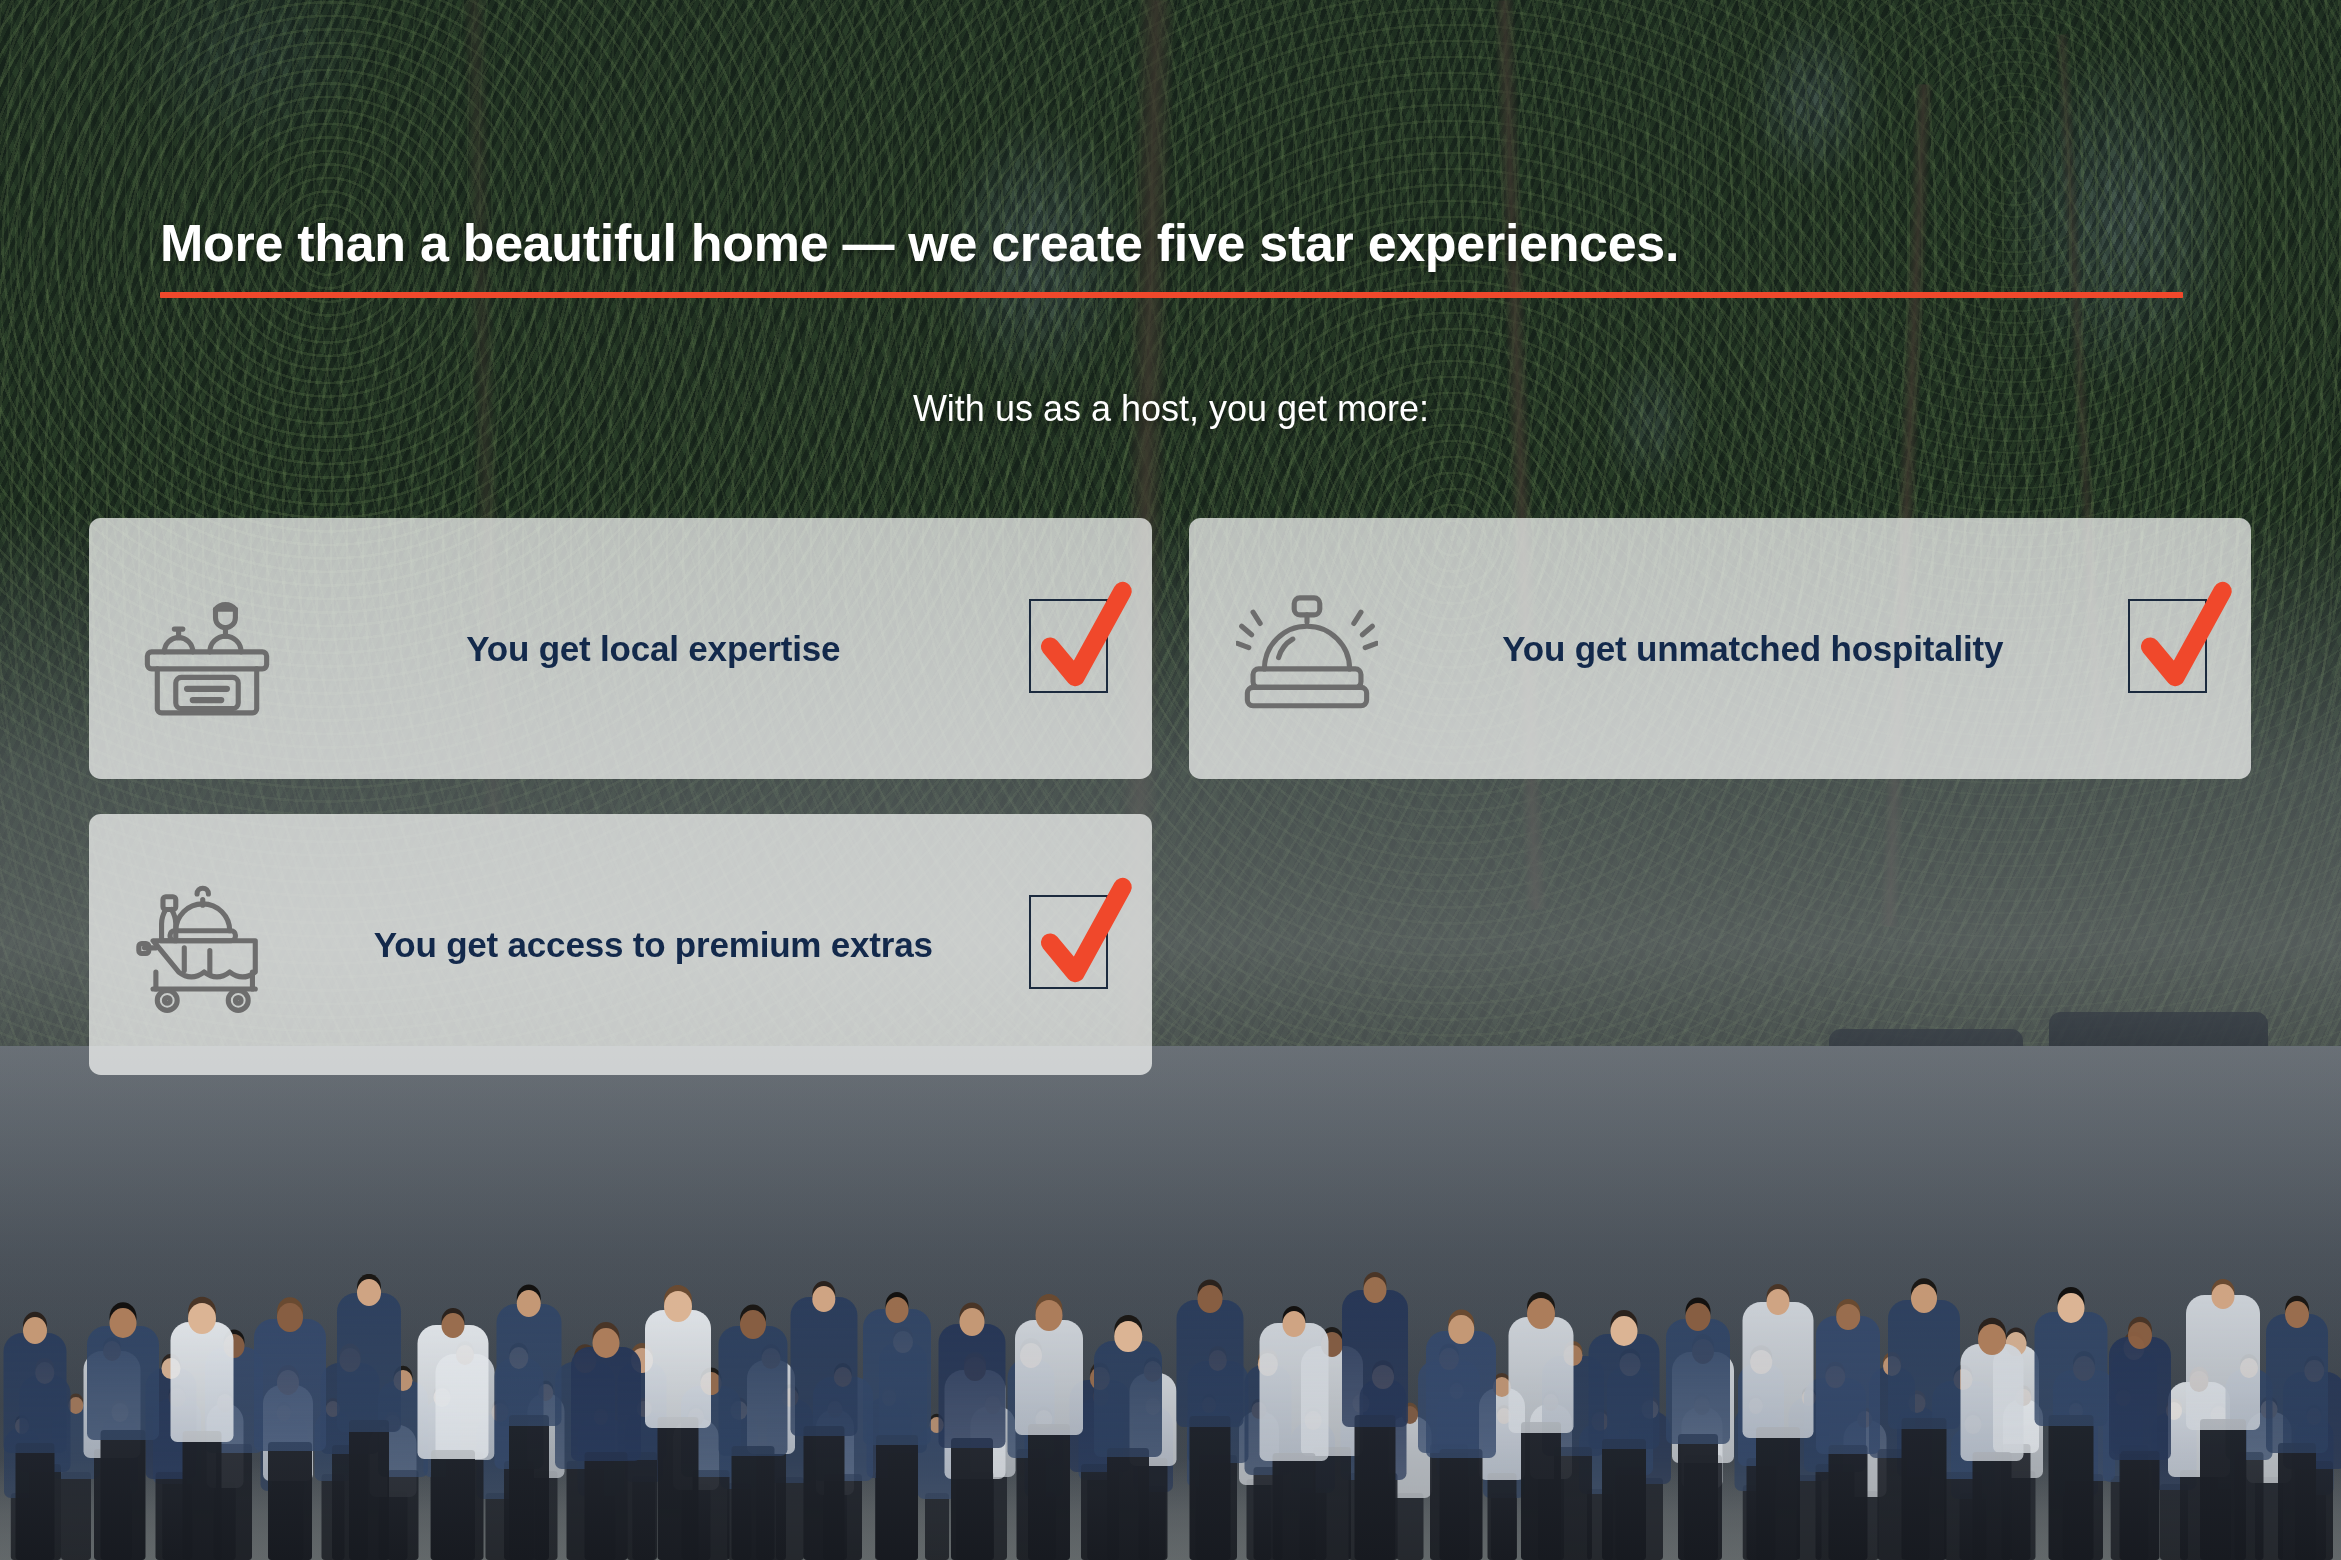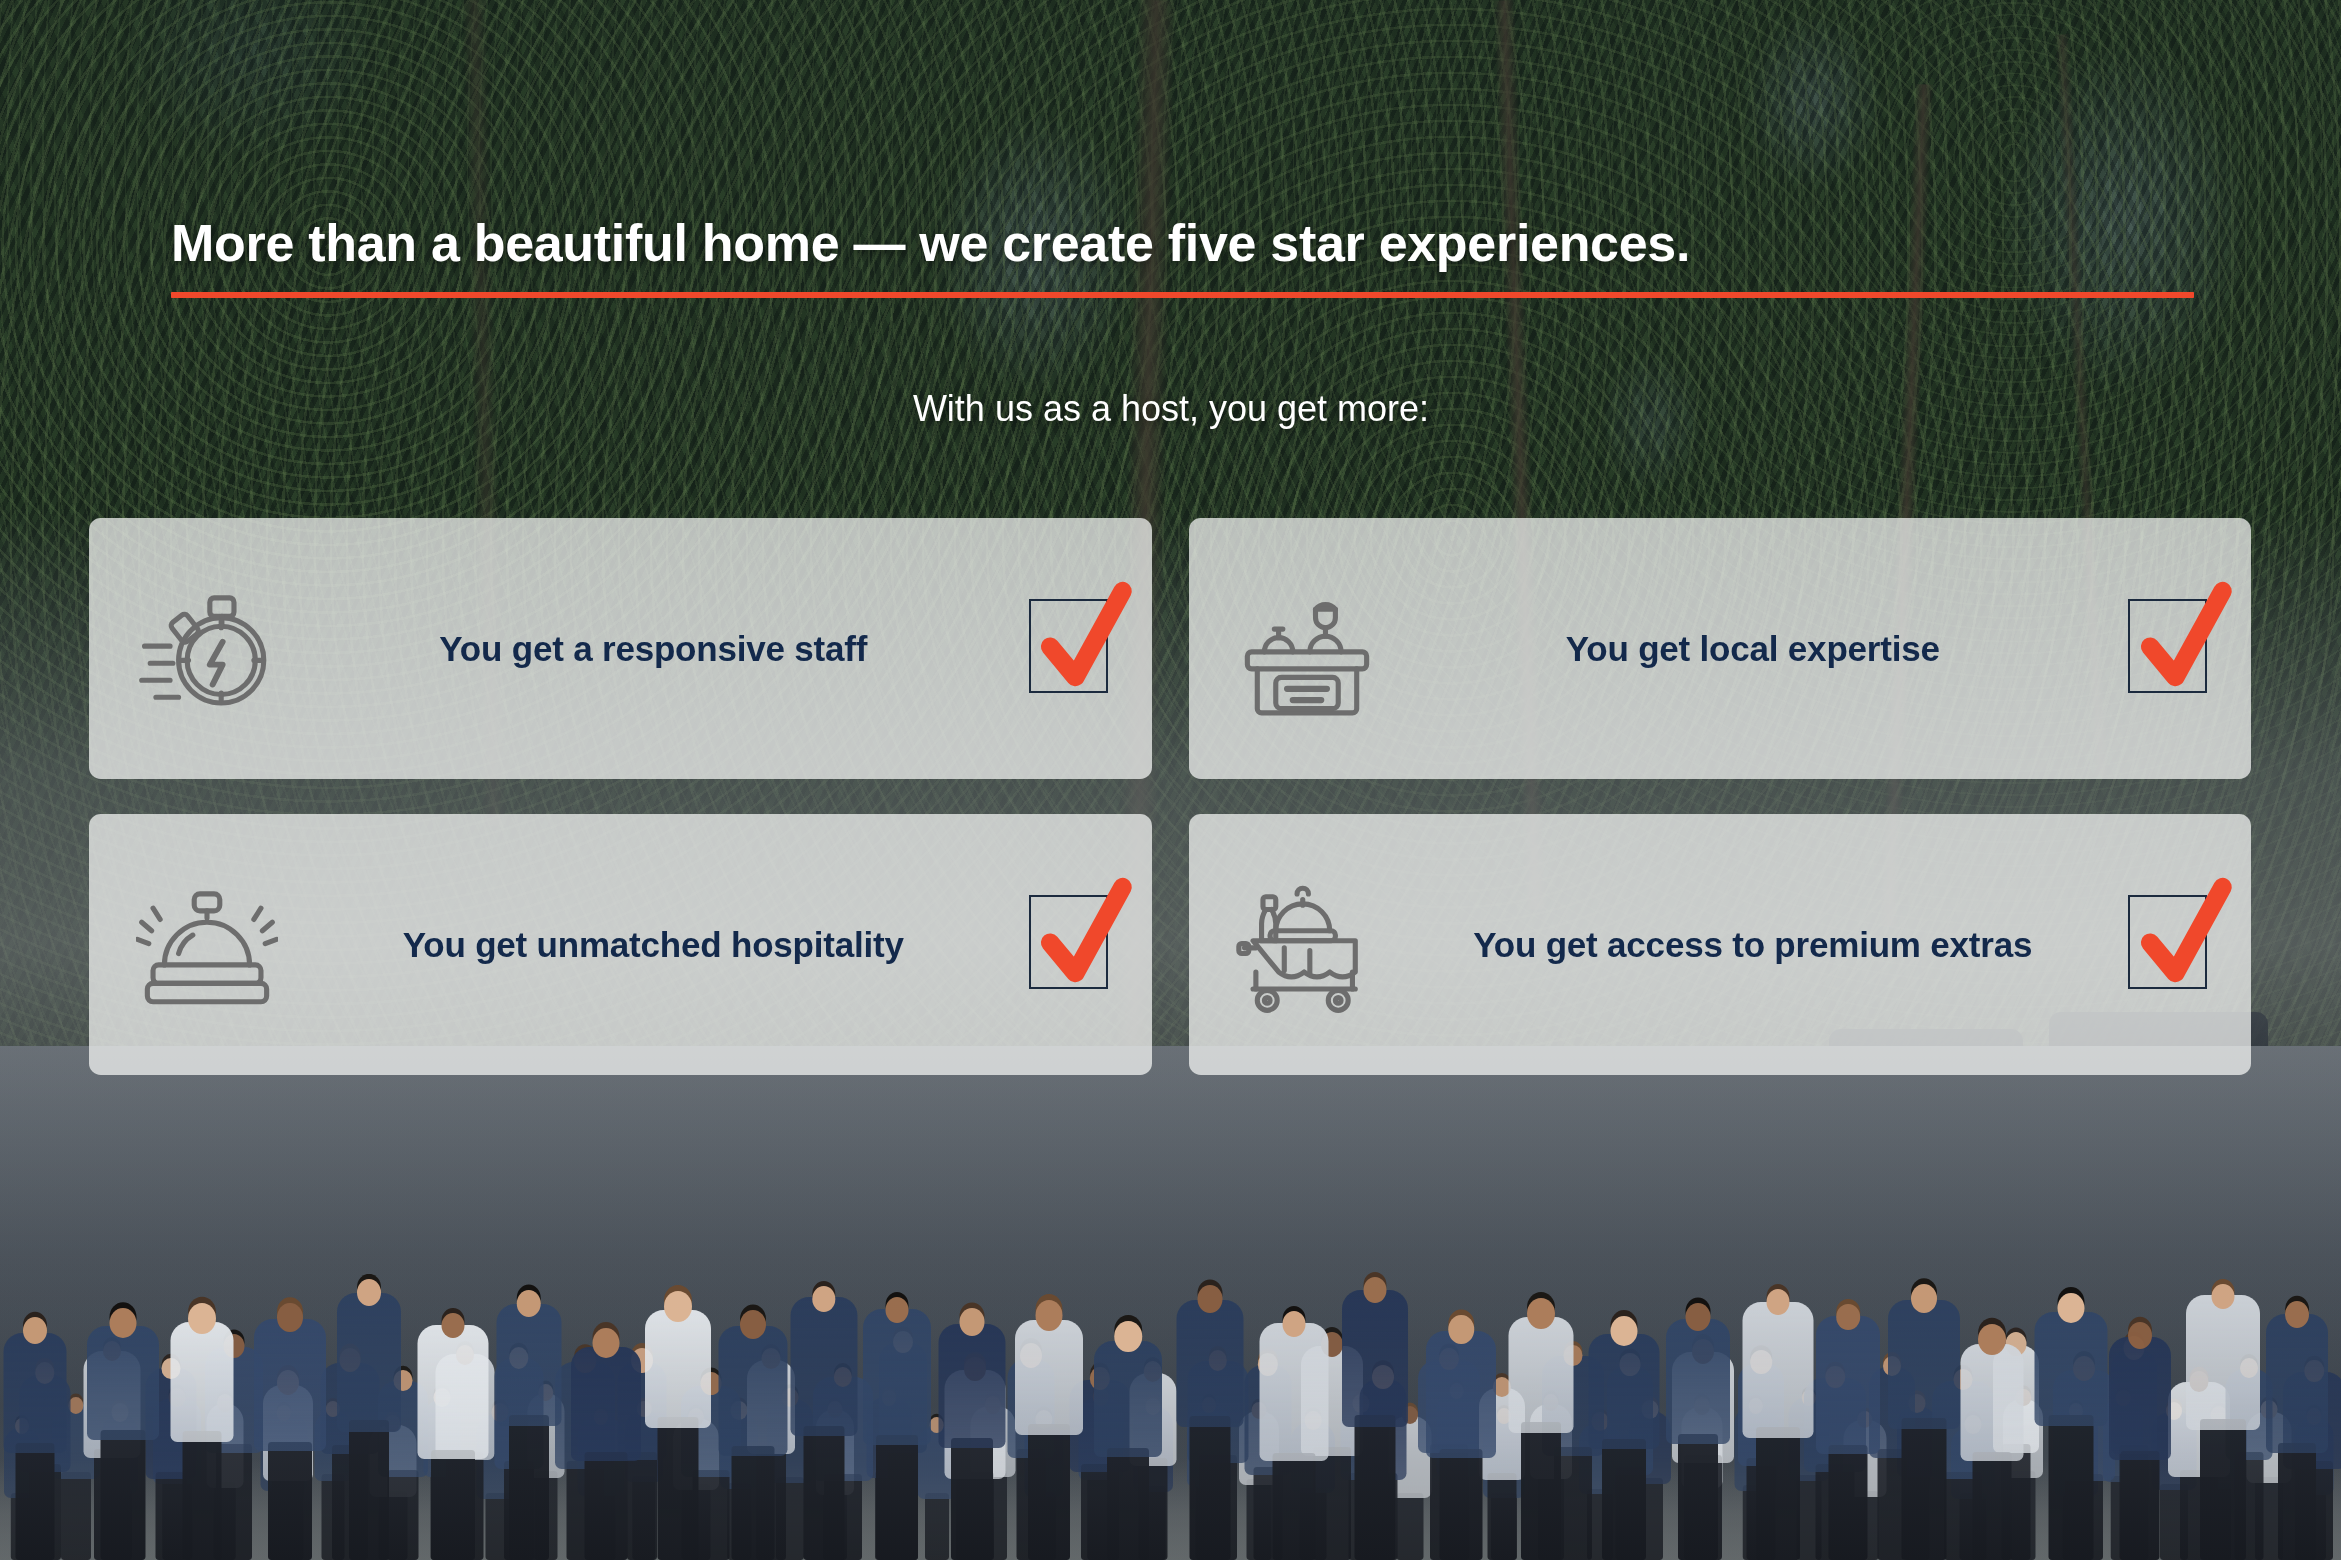--- a/index.html
+++ b/index.html
@@ -74,21 +74,21 @@
   .crowd-haze { position:absolute; inset:0; background:linear-gradient(180deg,rgba(150,156,162,.35),rgba(70,76,84,.15) 40%,rgba(60,66,74,.30)); }
   .ground { position:absolute; left:0; right:0; bottom:0; height:101px;
     background:linear-gradient(180deg,rgba(122,128,130,.0),rgba(136,140,140,.85) 55%,rgba(148,152,150,.95)); }
 
   
   .bg-tint { position:absolute; inset:0; background:linear-gradient(180deg,rgba(18,26,34,.42) 0%,rgba(20,28,36,.34) 45%,rgba(16,24,32,.30) 72%,rgba(14,22,30,.36) 100%); }
 
   
   #content { position:absolute; inset:0; }
 
-  .headline-wrap { position:absolute; left:171px; top:215px; }
+  .headline-wrap { position:absolute; left:160px; top:215px; }
   .headline {
     font-size:52px; font-weight:700; color:#ffffff; letter-spacing:-0.3px;
     white-space:nowrap; line-height:1.1;
     text-shadow:0 1.7px 8.4px rgba(0,0,0,.45);
   }
   .headline-rule { margin-top:20px; height:5.9px; background:#F0482B; border-radius:0.8px; width:2023px; }
 
   .subhead {
     position:absolute; left:0; right:0; top:388px; text-align:center;
     font-size:36px; color:#ffffff; font-weight:400;
@@ -732,41 +732,20 @@
 
   <div class="headline-wrap">
     <div class="headline">More than a beautiful home — we create five star experiences.</div>
     <div class="headline-rule"></div>
   </div>
 
   <div class="subhead">With us as a host, you get more:</div>
 
   <div class="cards">
 
-    <div class="card">
-      <div class="card-icon">
-        <svg viewBox="0 0 100 100" fill="none" stroke="#6d6d6d" stroke-width="3.6" stroke-linecap="round" stroke-linejoin="round">
-          <circle cx="60" cy="58" r="30"></circle>
-          <circle cx="60" cy="58" r="24"></circle>
-          <rect x="52" y="14" width="17" height="13" rx="3"></rect>
-          <path d="M60.5 27 v6"></path>
-          <rect x="27" y="27" width="14" height="17" rx="3" transform="rotate(-38 34 35)"></rect>
-          <path d="M60 30 v5 M60 81 v5 M88 58 h-5 M37 58 h-5"></path>
-          <path d="M61 45 l-9 16 h9 l-7 14" stroke-width="4.2"></path>
-          <path d="M6 48 h18 M10 60 h16 M4 72 h20 M14 84 h16"></path>
-        </svg>
-      </div>
-      <div class="card-label">You get a responsive staff</div>
-      <div class="check-box">
-        <span class="frame"></span>
-        <svg viewBox="0 0 120 140">
-          <path d="M18 72 L48 108 L104 6" fill="none" stroke="#F0482B" stroke-width="22" stroke-linecap="round" stroke-linejoin="round"></path>
-        </svg>
-      </div>
-    </div>
 
     <div class="card">
       <div class="card-icon">
         <svg viewBox="0 0 100 100" fill="none" stroke="#6d6d6d" stroke-width="3.6" stroke-linecap="round" stroke-linejoin="round">
           <path d="M56 22 a9 9 0 0 1 14 0 l0 6 a7 7 0 0 1 -14 0 z"></path>
           <path d="M56 22 h14"></path>
           <path d="M63 35 v6"></path>
           <path d="M52 52 a11 11 0 0 1 22 0"></path>
           <path d="M20 52 a10 10 0 0 1 20 0"></path>
           <path d="M30 42 v-6 M27 36 h6"></path>

